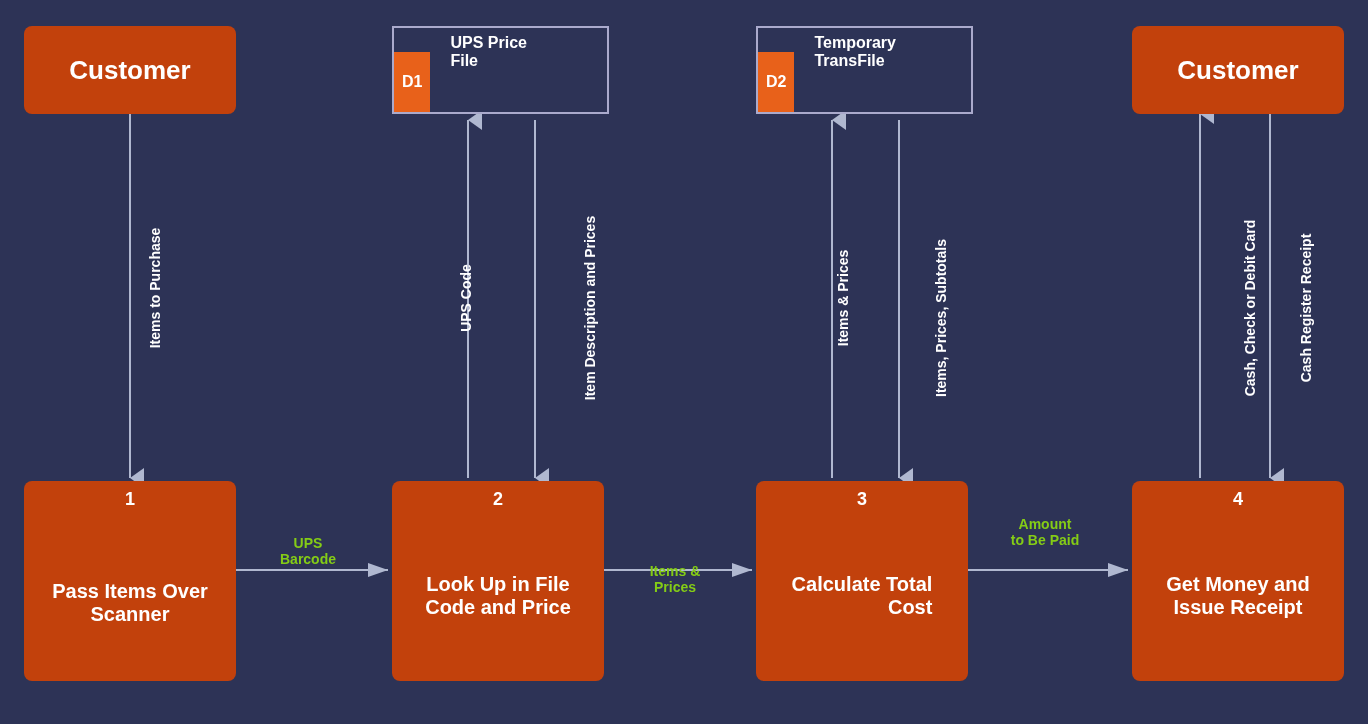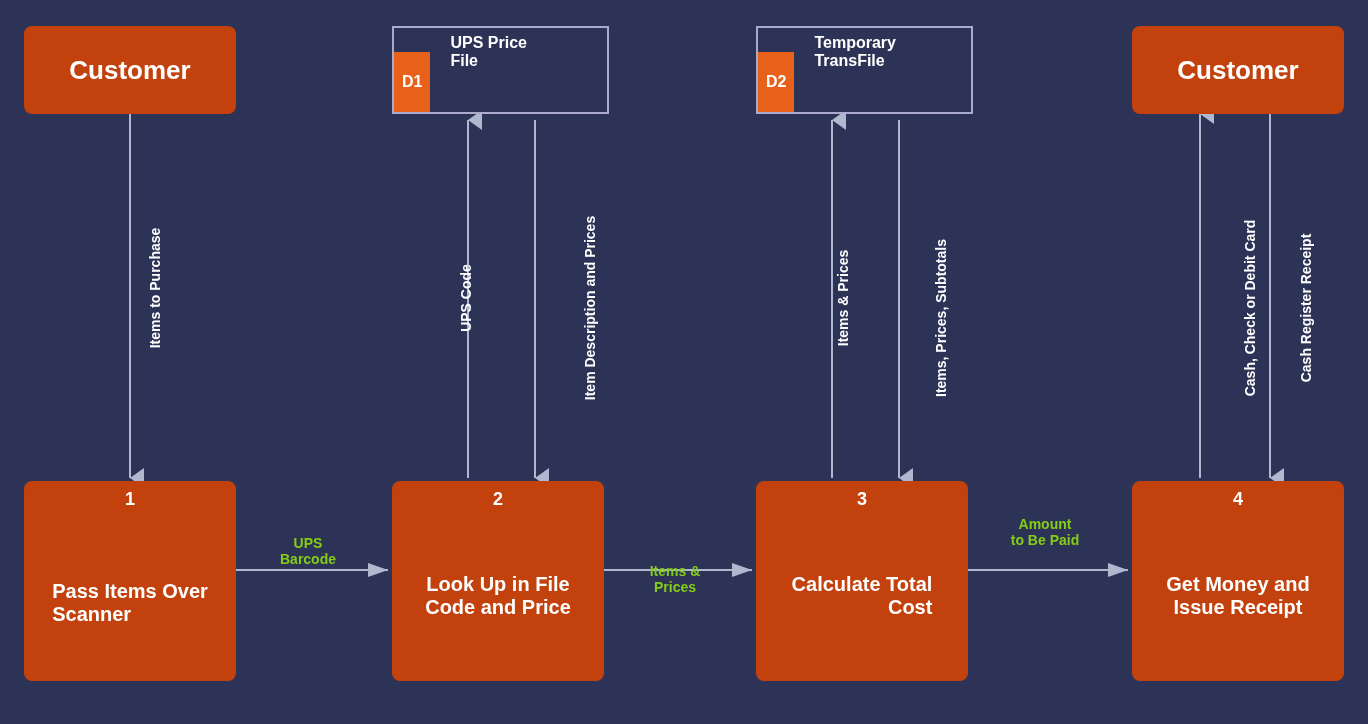--- a/index.html
+++ b/index.html
@@ -173,21 +173,21 @@
     <div class="datastore-label">UPS Price<br>File</div>
   </div>
 
   <div class="datastore-box" style="left:756px; top:26px; width:217px; height:88px;">
     <div class="datastore-id">D2</div>
     <div class="datastore-label">Temporary<br>TransFile</div>
   </div>
 
   <div class="orange-box process-box" style="left:24px; top:481px; position:absolute; width:212px; height:200px;">
     <div class="process-number">1</div>
-    <div class="process-label" style="font-size:20px; font-weight:bold; text-align:left;margin-top:43px;">Pass Items Over<br>Scanner</div>
+    <div class="process-label" style="font-size:20px; font-weight:bold; text-align:center;margin-top:43px;">Pass Items Over<br>Scanner</div>
   </div>
 
   <div class="orange-box process-box" style="left:392px; top:481px; position:absolute; width:212px; height:200px;">
     <div class="process-number">2</div>
     <div class="process-label" style="font-size:20px; font-weight:bold; text-align:center;">Look Up in File<br>Code and Price</div>
   </div>
 
   <div class="orange-box process-box" style="left:756px; top:481px; position:absolute; width:212px; height:200px;">
     <div class="process-number">3</div>
     <div class="process-label" style="font-size:20px; font-weight:bold; text-align:right;">Calculate Total<br>Cost</div>

